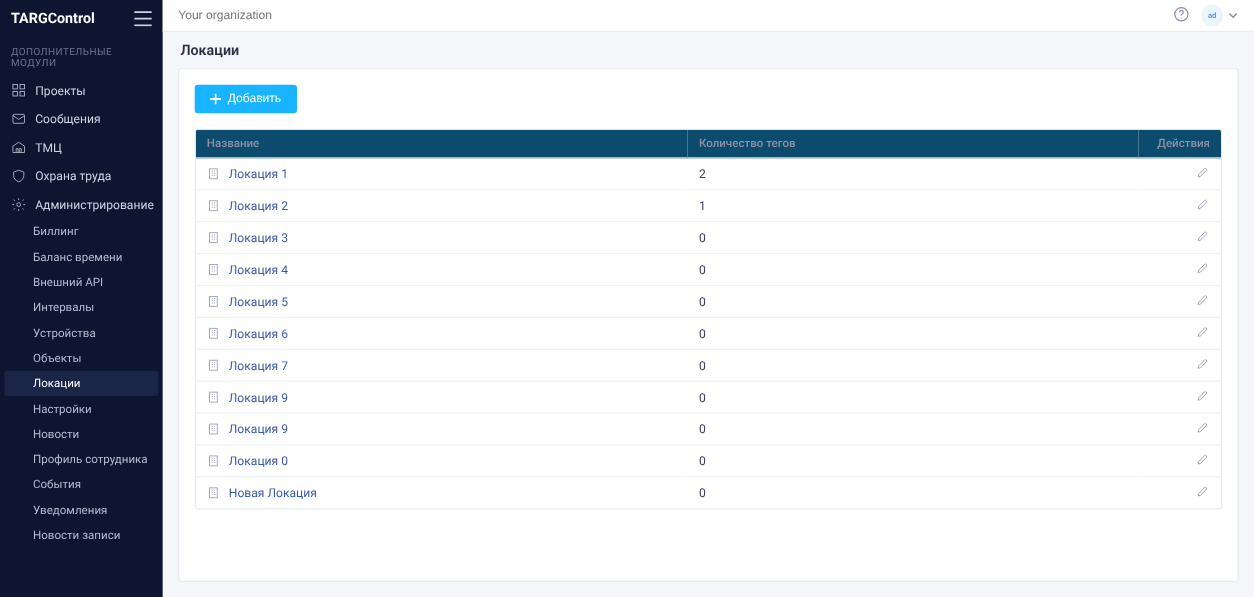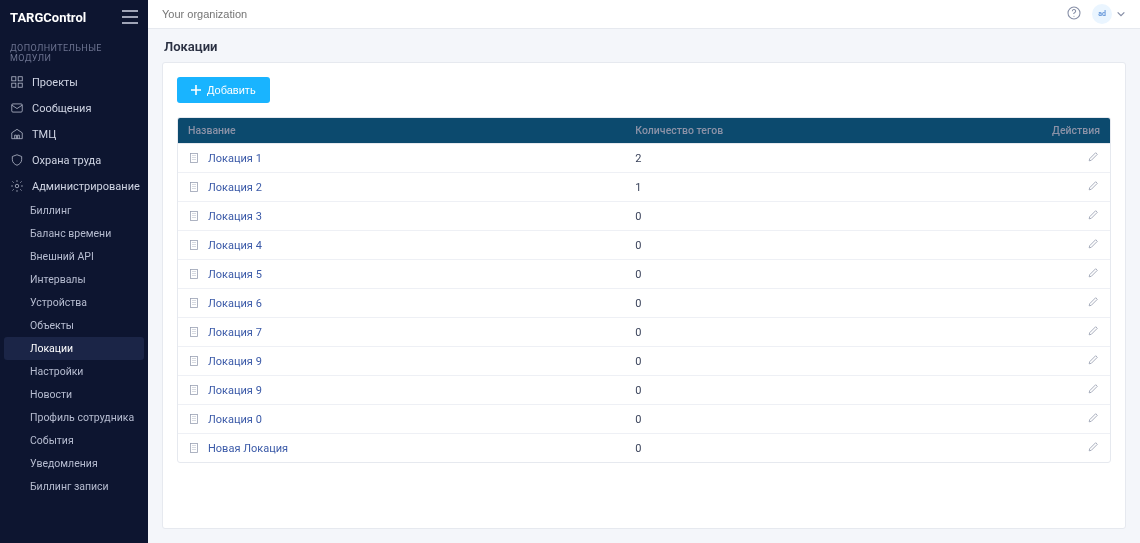--- a/index.html
+++ b/index.html
@@ -228,21 +228,21 @@
       <li class="subnav-item">Внешний API</li>
       <li class="subnav-item">Интервалы</li>
       <li class="subnav-item">Устройства</li>
       <li class="subnav-item">Объекты</li>
       <li class="subnav-item active">Локации</li>
       <li class="subnav-item">Настройки</li>
       <li class="subnav-item">Новости</li>
       <li class="subnav-item">Профиль сотрудника</li>
       <li class="subnav-item">События</li>
       <li class="subnav-item">Уведомления</li>
-      <li class="subnav-item">Биллинг записи</li>
+      <li class="subnav-item">Новости записи</li>
     </ul>
 </aside>
 
 <main class="main">
 
   <div class="topbar">
     <input class="org-input" placeholder="Your organization" style="">
     <div class="topbar-right">
       <span class="help-icon">
         <svg width="16" height="16" viewBox="0 0 24 24" fill="none" stroke="currentColor" stroke-width="1.6">

